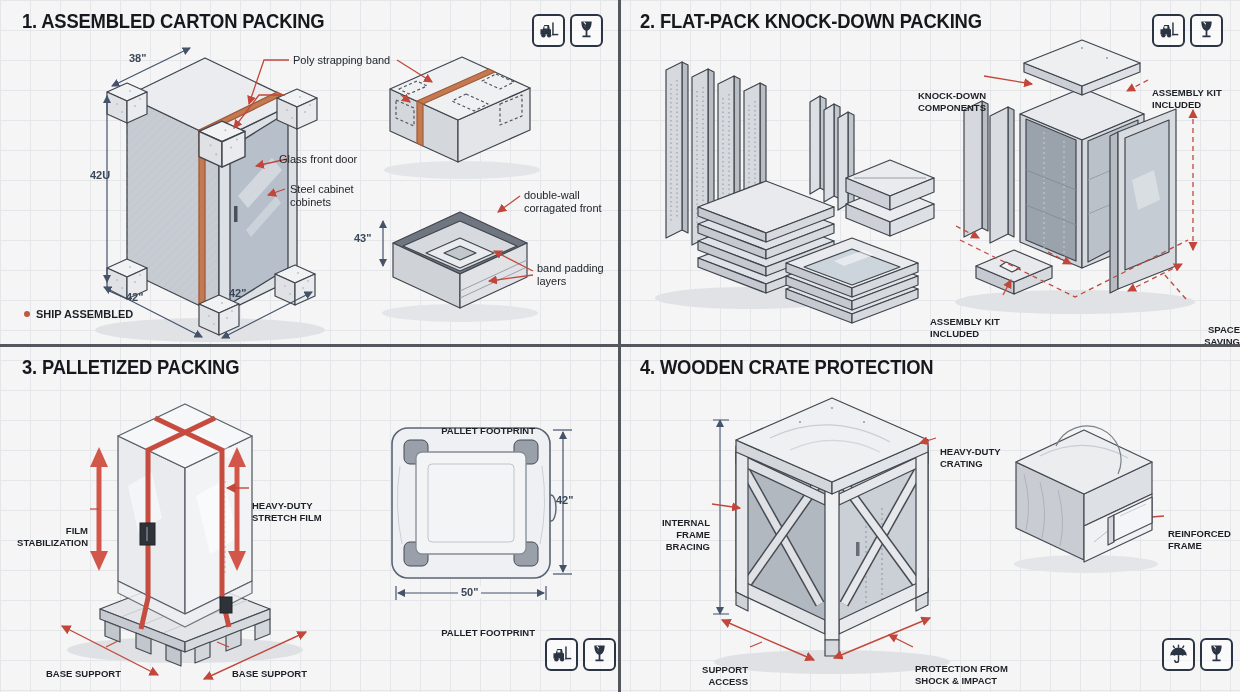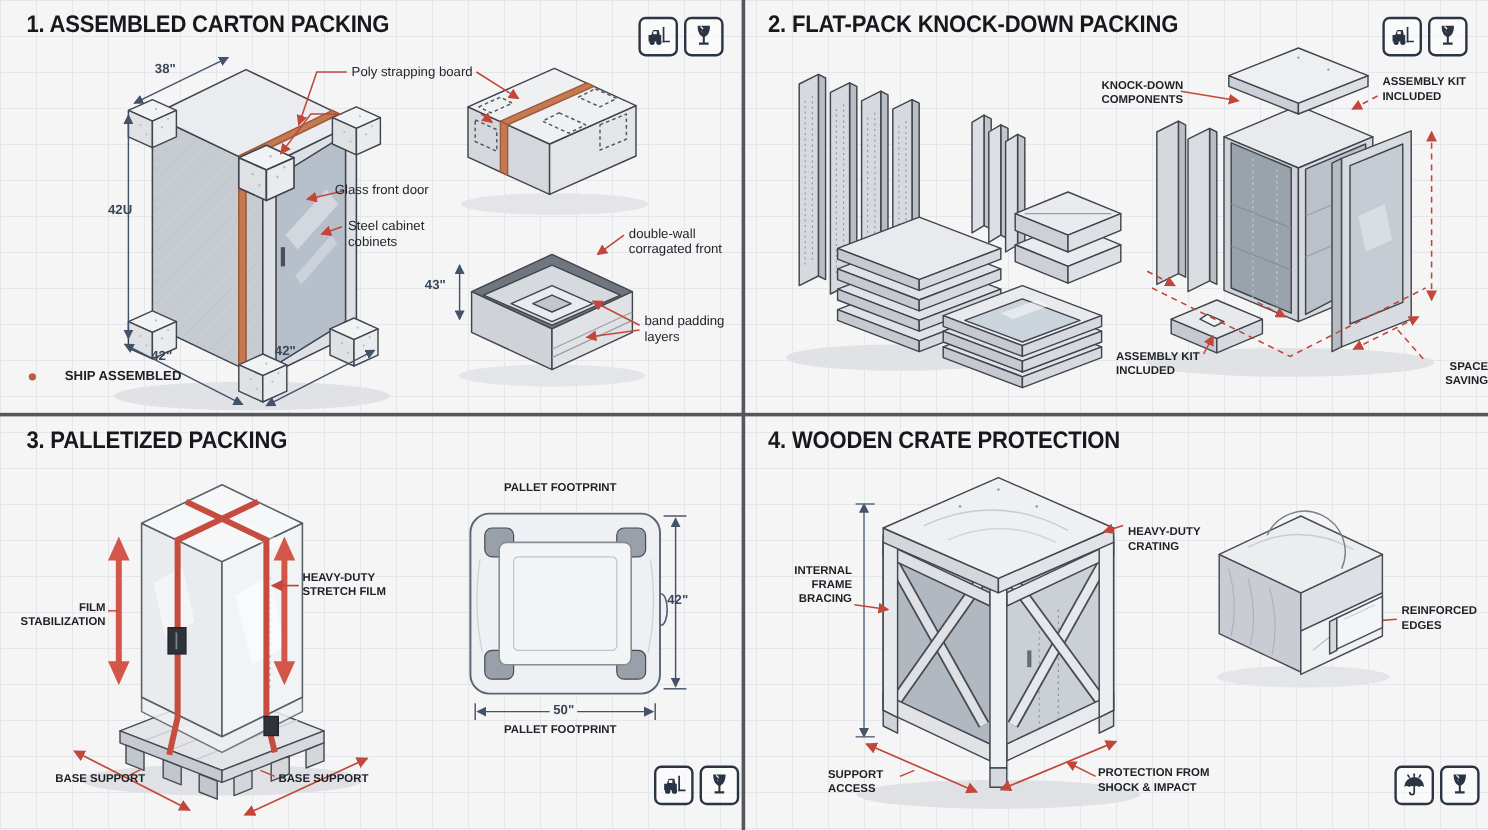--- a/index.html
+++ b/index.html
@@ -14,30 +14,30 @@
   }
   .panel{position:absolute;width:620px;height:346px;}
   .art{position:absolute;left:0;top:0;width:620px;height:346px;z-index:1;}
   .divider-v{position:absolute;left:618px;top:0;width:3px;height:692px;background:#54575d;z-index:6;}
   .divider-h{position:absolute;left:0;top:344px;width:1240px;height:3px;background:#54575d;z-index:6;}
   .title{
     position:absolute;z-index:3;margin:0;font-size:20px;font-weight:bold;color:#17181b;
     letter-spacing:-0.2px;white-space:nowrap;transform:scaleX(.92);transform-origin:left top;
   }
   .lbl{position:absolute;z-index:3;font-size:11px;color:#23262c;line-height:1.14;}
-  .caps{font-size:9.5px;font-weight:bold;color:#1d2025;line-height:1.25;letter-spacing:0;}
+  .caps{font-size:9.5px;font-weight:bold;color:#1d2025;line-height:1.25;letter-spacing:0;margin-top:24px;}
   .dim{position:absolute;z-index:3;font-size:11px;font-weight:bold;color:#3a4859;white-space:nowrap;}
   .dim.bg{background:#f5f5f6;padding:0 3px;}
-  .note{position:absolute;z-index:3;font-size:11px;font-weight:bold;color:#1d2025;display:flex;align-items:center;gap:24px;white-space:nowrap;}
+  .note{position:absolute;z-index:3;font-size:11px;font-weight:bold;color:#1d2025;display:flex;align-items:center;gap:6px;white-space:nowrap;}
   .note-bullet{width:6px;height:6px;border-radius:50%;background:#c05a3c;display:inline-block;}
   .badges{position:absolute;z-index:4;display:flex;gap:5px;}
   .badge{width:33px;height:33px;border:2px solid #2b3442;border-radius:6px;background:rgba(255,255,255,.5);
     display:flex;align-items:center;justify-content:center;box-sizing:border-box;}
   .badge svg{width:23px;height:23px;display:block;}
-  .tr{text-align:right;} .tc{text-align:left;}
+  .tr{text-align:right;} .tc{text-align:right;}
 </style>
 </head>
 <body>
 
 <div class="stage">
 
   <svg width="0" height="0" style="position:absolute" aria-hidden="true">
     <defs>
       <marker id="aR" viewBox="0 0 8 8" refX="7" refY="4" markerWidth="7" markerHeight="7" orient="auto-start-reverse">
         <path d="M0 0 L8 4 L0 8 Z" fill="#c2473a"></path>
@@ -167,21 +167,21 @@
             <use href="#g-forklift"></use>
           </svg>
         </span>
       <span class="badge">
           <svg viewBox="0 0 24 24">
             <use href="#g-fragile"></use>
           </svg>
         </span>
     </div>
 
-    <div class="lbl" style="left:293px;top:54px;white-space:nowrap">Poly strapping board</div>
+    <div class="lbl" style="left:293px;top:54px;white-space:nowrap">Poly strapping band</div>
     <div class="lbl" style="left:279px;top:153px;white-space:nowrap">Glass front door</div>
     <div class="lbl" style="left:290px;top:183px;width:80px">Steel cabinet cobinets</div>
     <div class="lbl" style="left:524px;top:189px;width:100px">double-wall corragated front</div>
     <div class="lbl" style="left:537px;top:262px;width:80px">band padding layers</div>
 
     <span class="dim" style="left:129px;top:52px">38"</span>
     <span class="dim" style="left:90px;top:169px">42U</span>
     <span class="dim" style="left:126px;top:291px">42"</span>
     <span class="dim" style="left:229px;top:287px">42"</span>
     <span class="dim" style="left:354px;top:232px">43"</span>
@@ -541,22 +541,22 @@
             <use href="#g-umbrella"></use>
           </svg>
         </span>
       <span class="badge">
           <svg viewBox="0 0 24 24">
             <use href="#g-fragile"></use>
           </svg>
         </span>
     </div>
 
-    <div class="lbl caps tr" style="left:24px;top:124px;width:66px">INTERNAL FRAME BRACING</div>
-    <div class="lbl caps" style="left:320px;top:92px;width:80px">HEAVY-DUTY CRATING</div>
-    <div class="lbl caps" style="left:548px;top:158px;width:70px">REINFORCED EDGES</div>
+    <div class="lbl caps tr" style="left:24px;top:147px;width:66px">INTERNAL FRAME BRACING</div>
+    <div class="lbl caps" style="left:320px;top:76px;width:80px">HEAVY-DUTY CRATING</div>
+    <div class="lbl caps" style="left:548px;top:158px;width:70px">REINFORCED FRAME</div>
     <div class="lbl caps tc" style="left:70px;top:294px;width:58px">SUPPORT ACCESS</div>
     <div class="lbl caps" style="left:295px;top:293px;width:96px">PROTECTION FROM SHOCK &amp; IMPACT</div>
   </section>
 
   <div class="divider-v"></div>
   <div class="divider-h"></div>
 </div>
 
 </body></html>

